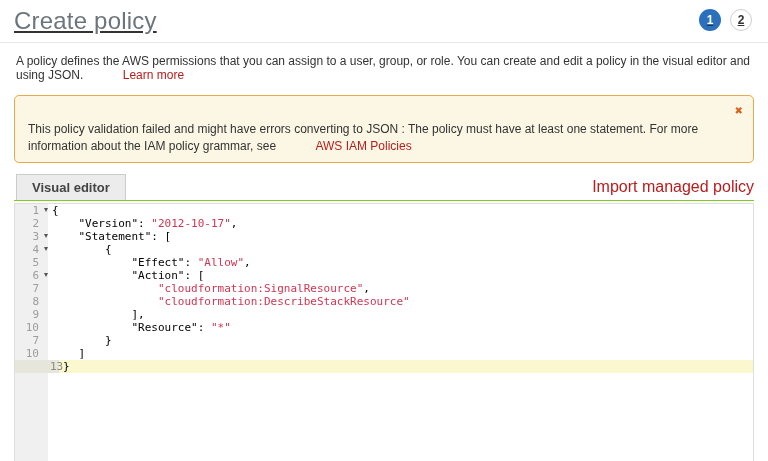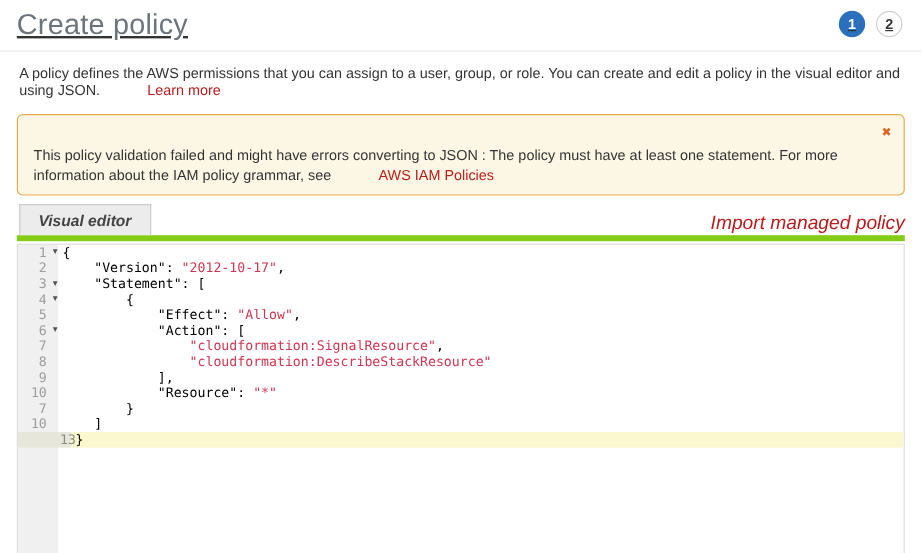--- a/index.html
+++ b/index.html
@@ -44,22 +44,22 @@
     font-size: 12px; line-height: 17px; color: #333;
   }
   .alert-close {
     position: absolute; top: 6px; right: 10px;
     color: #d9641e; font-weight: bold; font-size: 10px; cursor: pointer;
   }
 
   
   .tabbar {
     position: relative; margin-top: 11px; height: 27px;
-    border-bottom: 5px solid #84cc16;
-    display: flex; align-items: flex-end; padding-left: 2px; font-style: italic;
+    border-bottom: 1px solid #84cc16;
+    display: flex; align-items: flex-end; padding-left: 2px;
   }
   .tab {
     height: 26px; display: flex; align-items: center; padding: 0 15px;
     font-size: 13px; font-weight: bold; color: #444;
     background: #ececec; border: 1px solid #ccc; border-bottom: none;
     cursor: pointer;
   }
   .tab-json {
     margin-left: 9px; background: #fff;
     outline: 3px solid #e2573c; outline-offset: -1px;

